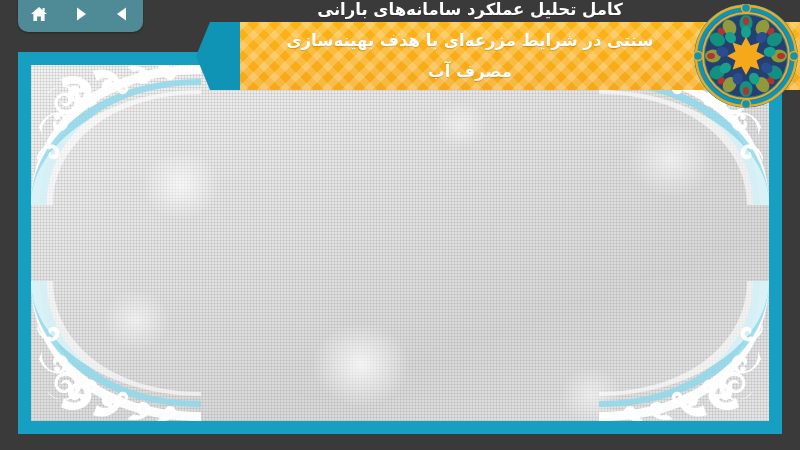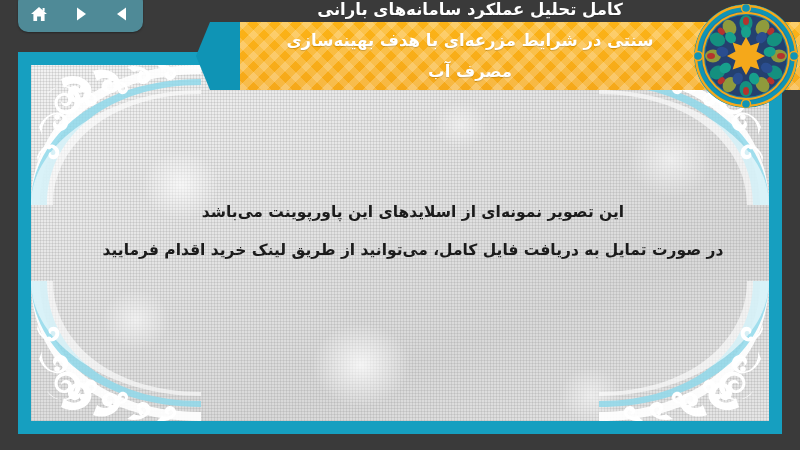--- a/index.html
+++ b/index.html
@@ -303,22 +303,20 @@
           <circle cx="80" cy="14" r="2.6"></circle>
           <circle cx="110" cy="8" r="2.2"></circle>
           <circle cx="26" cy="52" r="2.8"></circle>
           <circle cx="18" cy="82" r="2.4"></circle>
           <path d="M54,28 c6,-2 12,2 12,7 c0,4 -4,7 -8,6 c-3,-1 -5,-4 -4,-7 c1,-2 3,-3 5,-2 c-2,1 -2,3 0,4 c2,1 4,-1 4,-3 c-1,-3 -5,-5 -9,-5 Z"></path>
           <path d="M86,18 c6,-2 11,1 11,6 c0,3 -3,6 -7,5 c-2,-1 -4,-3 -3,-6 c1,-2 3,-2 4,-1 c-1,1 -1,2 0,3 c2,1 3,-1 3,-2 c-1,-3 -5,-4 -8,-5 Z"></path>
         </g>
       </svg>
 
       <div class="body-text">
-        <span class="body-line">این تصویر نمونه‌ای از اسلایدهای این پاورپوینت می‌باشد</span>
-        <span class="body-line">در صورت تمایل به دریافت فایل کامل، می‌توانید از طریق لینک خرید اقدام فرمایید</span>
       </div>
 
     </div>
   </div>
 
   <div class="nav-bar">
     <div class="nav-btn">
       <svg width="16" height="16" viewBox="0 0 16 16">
         <polygon points="12,1.5 12,14.5 3,8" fill="#ffffff"></polygon>
       </svg>

